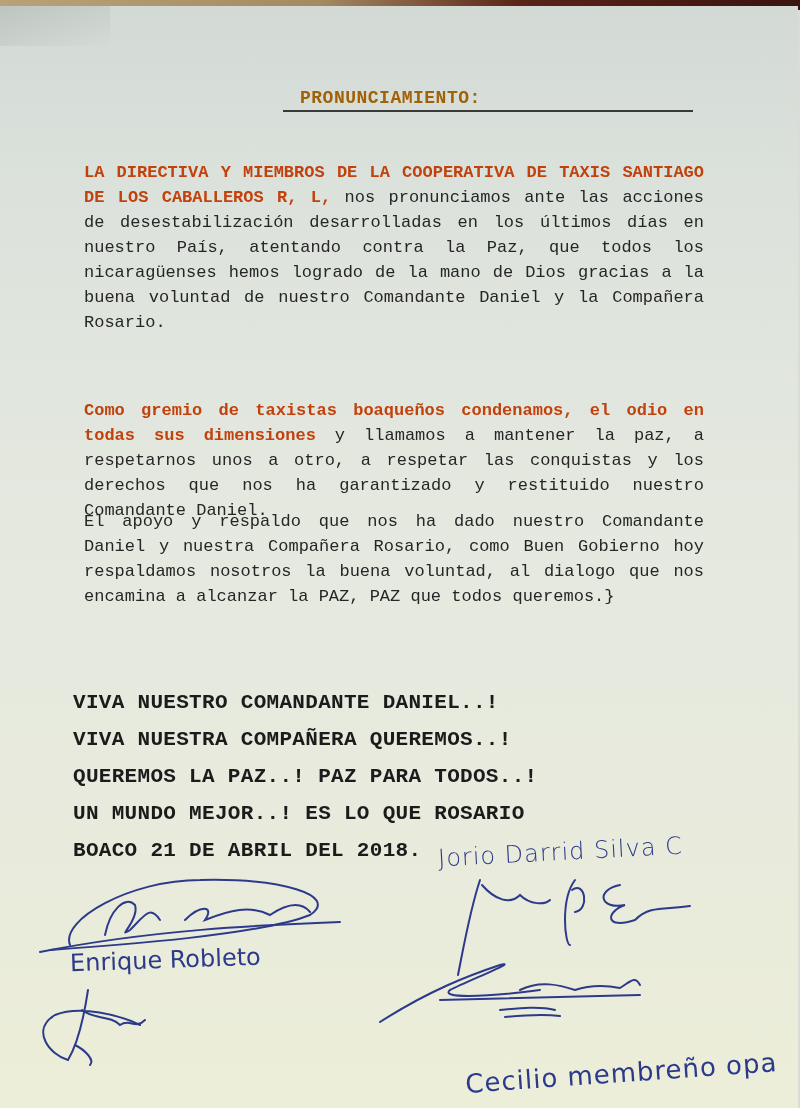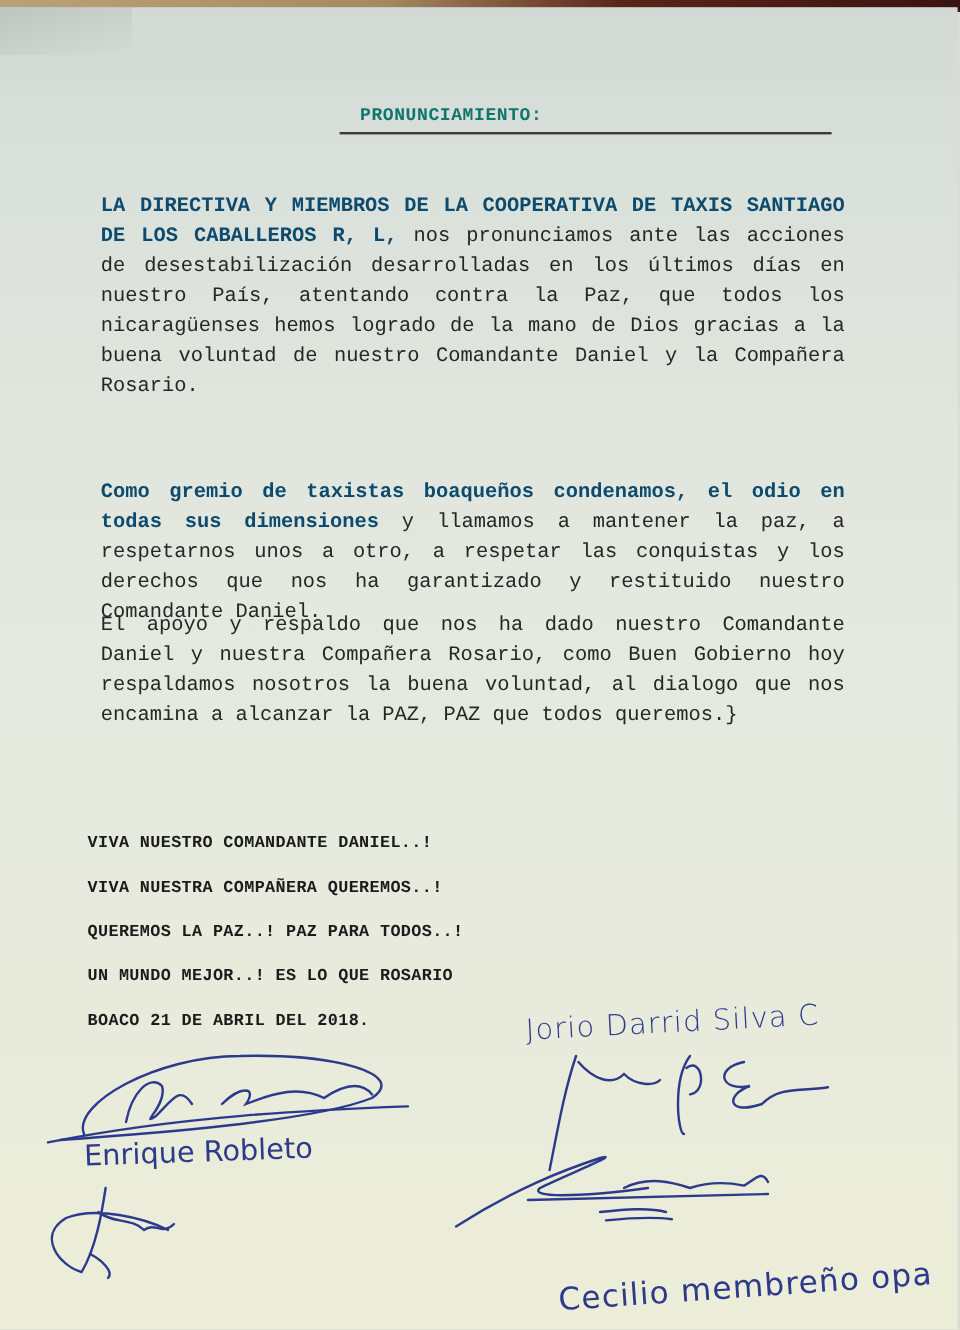--- a/index.html
+++ b/index.html
@@ -15,37 +15,37 @@
   .paper {
     position: absolute; left: 0; top: 6px; width: 798px; height: 1102px;
     background: linear-gradient(180deg, #d3dad6 0%, #dde3dc 20%, #e4e8df 45%, #e8ebdc 75%, #eceed8 100%);
   }
   .shadow-left {
     position: absolute; left: 0; top: 6px; width: 110px; height: 40px;
     background: linear-gradient(160deg, rgba(170,175,170,0.5), rgba(200,205,200,0));
   }
   .title {
     position: absolute; left: 300px; top: 88px;
-    font-weight: bold; font-size: 15px; color: #0f766e; letter-spacing: 0.5px;
+    font-weight: bold; font-size: 18px; color: #a16207; letter-spacing: 0.5px;
   }
   .title-rule {
     position: absolute; left: 283px; top: 110px; width: 410px; height: 1.5px; background: #3a3a3a;
   }
   .para {
     position: absolute; left: 84px; width: 620px;
     font-size: 17px; line-height: 25px; color: #262626;
     text-align: justify; text-align-last: left;
   }
-  .para b { font-weight: bold; color: #0c4a6e; }
+  .para b { font-weight: bold; color: #c2410c; }
   .p1 { top: 160px; }
   .p2 { top: 370px; margin-top: 28px; }
   .p3 { top: 509px; }
   .slogans { position: absolute; left: 73px; top: 692px; }
   .slogan {
-    font-weight: bold; font-size: 14px; color: #1b1b1b; height: 37px; line-height: 22px;
+    font-weight: bold; font-size: 21px; color: #1b1b1b; height: 37px; line-height: 22px;
     letter-spacing: 0.3px;
   }
   .sig {
     position: absolute; font-family: "DejaVu Serif", serif; font-style: italic;
     color: #2d3a8c; white-space: nowrap;
   }
   svg.ink { position: absolute; left: 0; top: 0; pointer-events: none; }
 </style>
 </head>
 <body>

